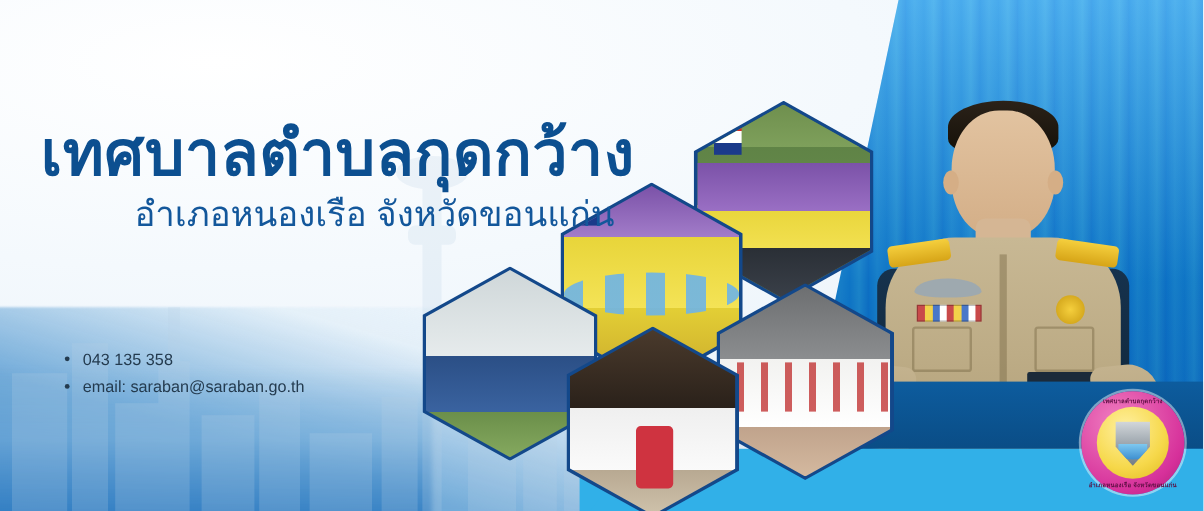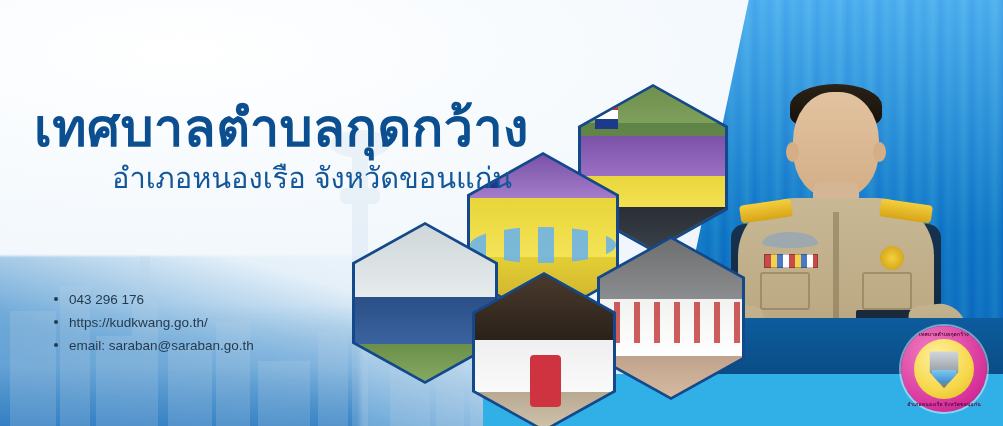--- a/index.html
+++ b/index.html
@@ -357,22 +357,21 @@
           <div class="ph ph-wheel"></div>
         </div>
     </div>
 
   </div>
 
   <div class="title">เทศบาลตำบลกุดกว้าง</div>
   <div class="subtitle">อำเภอหนองเรือ จังหวัดขอนแก่น</div>
 
   <ul class="contacts">
-    <li>043 296 176</li>
-    <li>https://kudkwang.go.th/</li>
+    <li>043 135 358</li>
     <li>email: saraban@saraban.go.th</li>
   </ul>
 
   <div class="seal">
     <div class="seal-outer"></div>
     <div class="seal-inner"></div>
     <div class="seal-shield"></div>
     <div class="seal-txt-top">เทศบาลตำบลกุดกว้าง</div>
     <div class="seal-txt-bot">อำเภอหนองเรือ จังหวัดขอนแก่น</div>
   </div>

